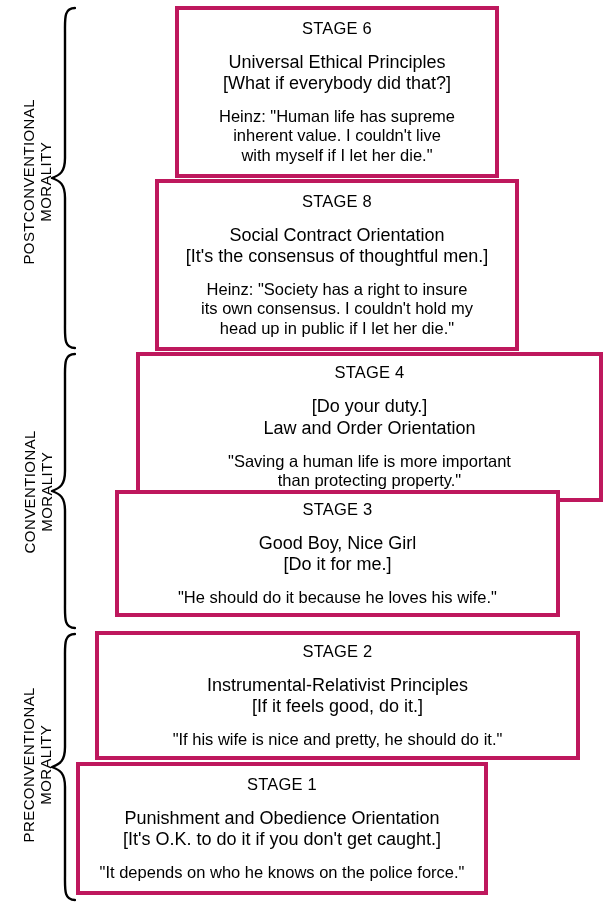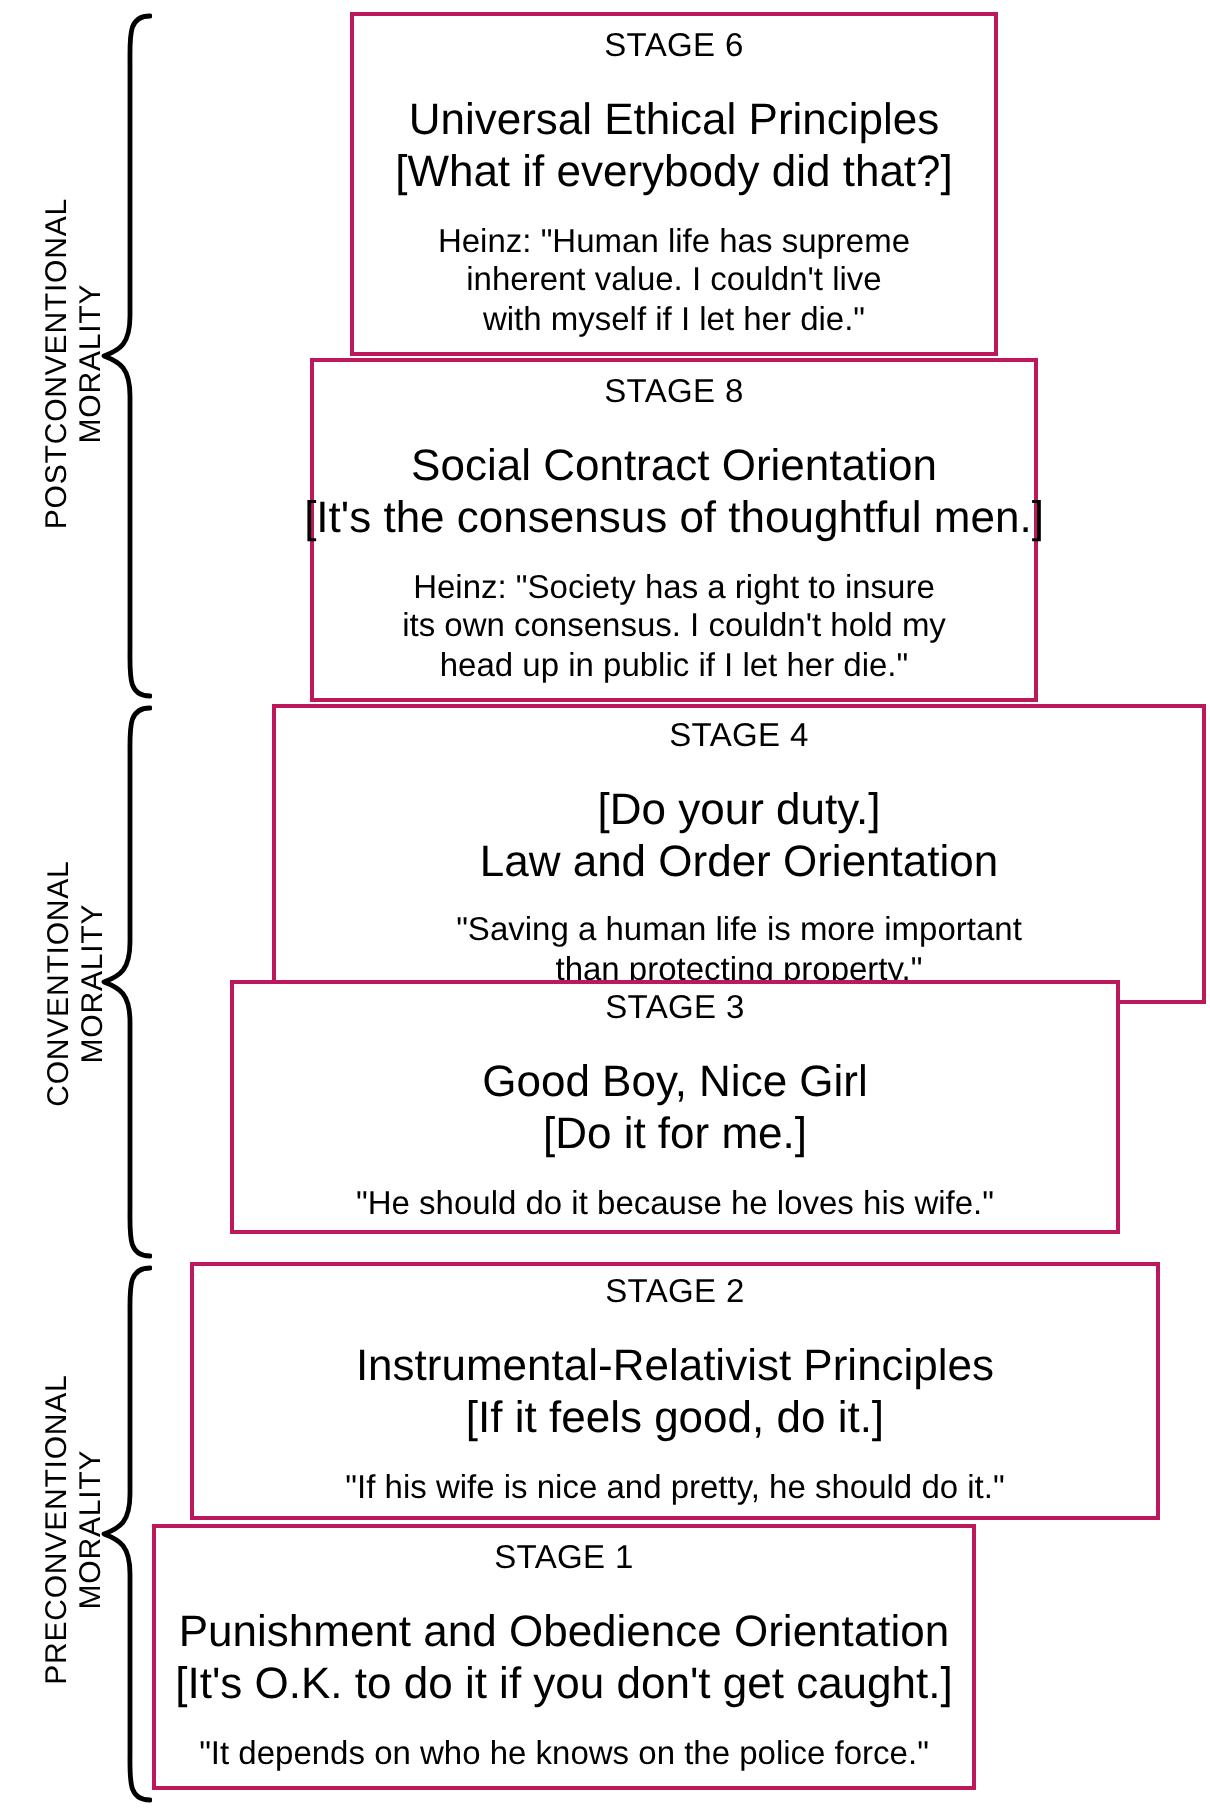--- a/index.html
+++ b/index.html
@@ -16,36 +16,36 @@
     width: 605px;
     height: 907px;
     background: #ffffff;
     overflow: hidden;
   }
 
   
   .stage-box {
     position: absolute;
     box-sizing: border-box;
-    border: 2px solid #be185d;
+    border: 4px solid #be185d;
     background: #ffffff;
     text-align: center;
     display: flex;
     flex-direction: column;
     align-items: center;
     justify-content: center;
   }
   .stage-title {
     font-size: 16.5px;
     line-height: 1.15;
     letter-spacing: 0.2px;
     white-space: nowrap;
   }
   .stage-name-block {
-    font-size: 22px;
+    font-size: 18px;
     line-height: 1.18;
     white-space: nowrap;
   }
   .stage-quote-block {
     font-size: 16.5px;
     line-height: 1.18;
     white-space: nowrap;
   }
   .gap-a { height: 14px; }
   .gap-b { height: 13px; }

